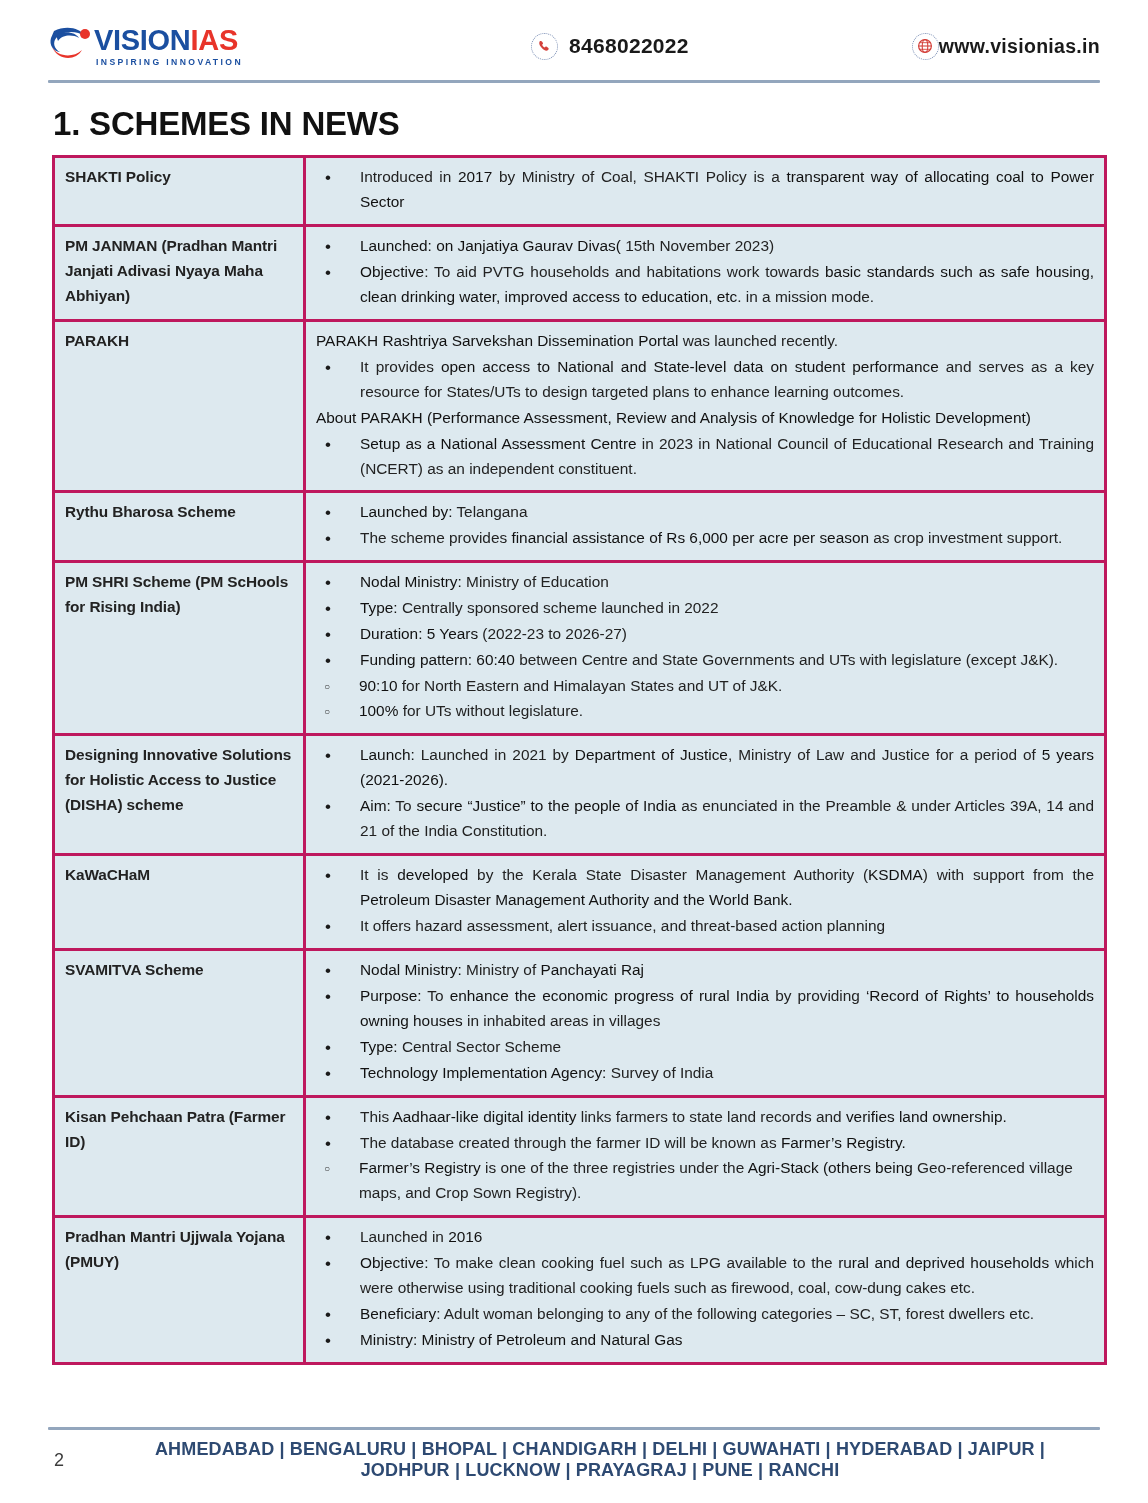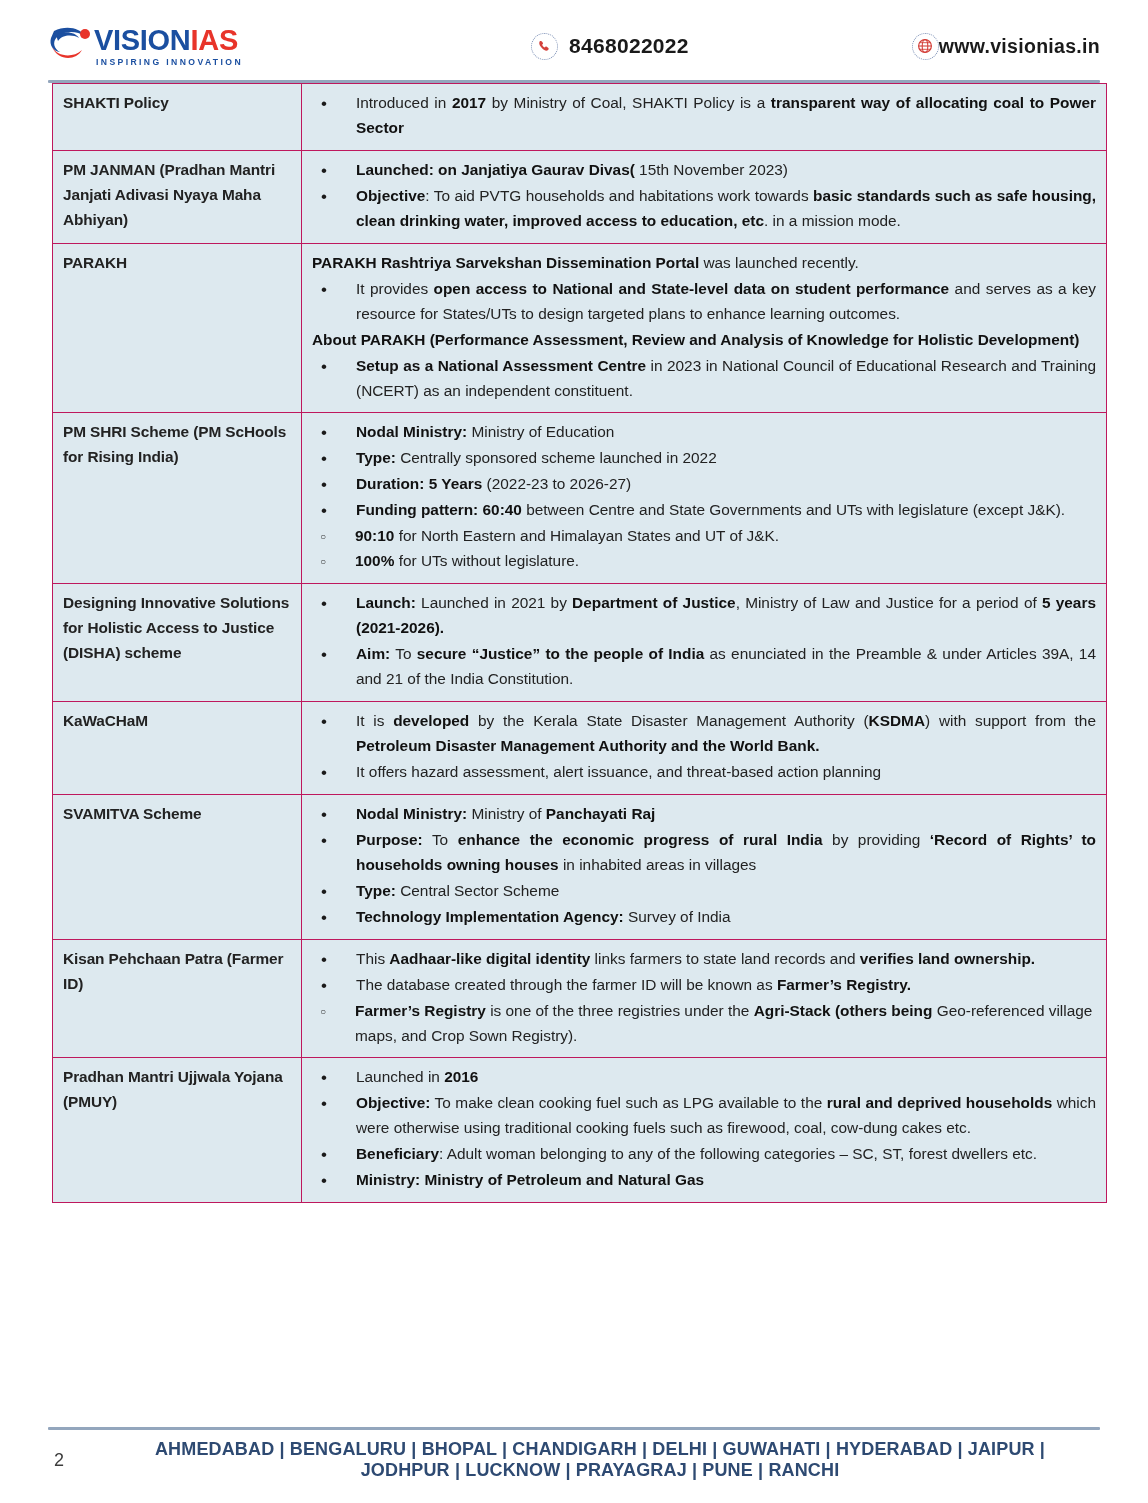--- a/index.html
+++ b/index.html
@@ -106,21 +106,21 @@
 
   
   table.schemes {
     width: 1055px;
     border-collapse: collapse;
     margin-left: 4px;
     table-layout: fixed;
     background: #dde9ef;
   }
   table.schemes td {
-    border: 1px solid #be185d;
+    border: 3px solid #be185d;
     background: #dde9ef;
     vertical-align: top;
     padding: 7px 10px 8px 10px;
     font-size: 15.4px;
     line-height: 1.62;
     color: #222222;
   }
   td.col-name {
     width: 228px;
     font-weight: 700;
@@ -176,21 +176,21 @@
   ul.sublist > li::before {
     content: "\25CB";
     position: absolute;
     left: 8px;
     top: 0px;
     font-size: 10px;
     color: #333333;
     line-height: 2.55;
   }
 
-  b, strong { font-weight: 700; color: #111111; }
+  b, strong { font-weight: 400; color: #111111; }
 
   
   .footer {
     position: absolute;
     left: 48px;
     right: 48px;
     bottom: 22px;
   }
   .footer-rule {
     height: 3px;
@@ -259,20 +259,21 @@
           <line x1="2.6" y1="4.7" x2="13.4" y2="4.7" stroke="#d4413b" stroke-width="0.9"></line>
           <line x1="2.6" y1="11.3" x2="13.4" y2="11.3" stroke="#d4413b" stroke-width="0.9"></line>
         </svg>
       </span>
       <span class="hdr-text site">www.visionias.in</span>
     </div>
   </div>
 
   <div class="header-rule"></div>
 
+  <div class="page-title">1. SCHEMES IN NEWS</div>
 
   <table class="schemes">
     <tbody>
         <tr>
           <td class="col-name">SHAKTI Policy</td>
           <td class="col-body">
             <ul class="blist">
               <li>Introduced in <b>2017</b> by Ministry of Coal, SHAKTI Policy is a <b>transparent way of allocating coal to Power Sector</b></li>
             </ul>
           </td>
@@ -287,20 +288,29 @@
           </td>
         </tr>
         <tr>
           <td class="col-name">PARAKH</td>
           <td class="col-body">
             <ul class="blist">
               <li class="plain"><b>PARAKH Rashtriya Sarvekshan Dissemination Portal</b> was launched recently.</li>
               <li>It provides <b>open access to National and State-level data on student performance</b> and serves as a key resource for States/UTs to design targeted plans to enhance learning outcomes.</li>
               <li class="nobullet-justify"><b>About PARAKH (Performance Assessment, Review and Analysis of Knowledge for Holistic Development)</b></li>
               <li><b>Setup as a National Assessment Centre</b> in 2023 in National Council of Educational Research and Training (NCERT) as an independent constituent.</li>
+            </ul>
+          </td>
+        </tr>
+        <tr>
+          <td class="col-name">Rythu Bharosa Scheme</td>
+          <td class="col-body">
+            <ul class="blist">
+              <li><b>Launched by:</b> Telangana</li>
+              <li>The scheme provides <b>financial assistance of Rs 6,000 per acre per season</b> as crop investment support.</li>
             </ul>
           </td>
         </tr>
         <tr>
           <td class="col-name">PM SHRI Scheme (PM ScHools for Rising India)</td>
           <td class="col-body">
             <ul class="blist">
               <li><b>Nodal Ministry:</b> Ministry of Education</li>
               <li><b>Type:</b> Centrally sponsored scheme launched in 2022</li>
               <li><b>Duration: 5 Years</b> (2022-23 to 2026-27)</li>

